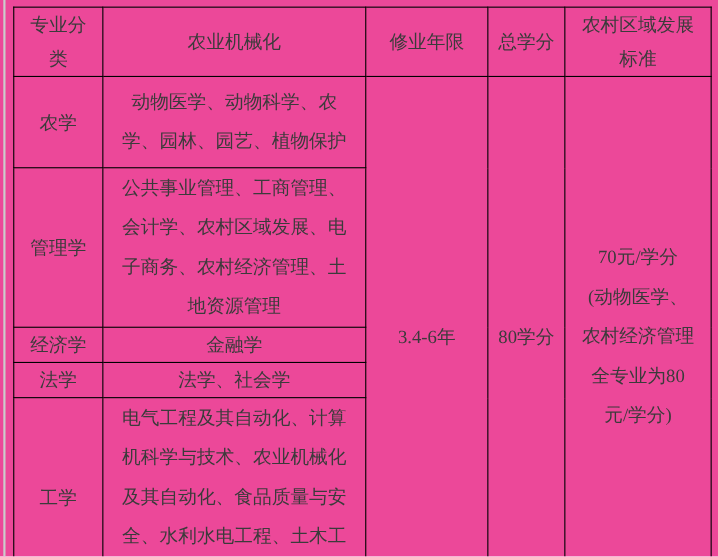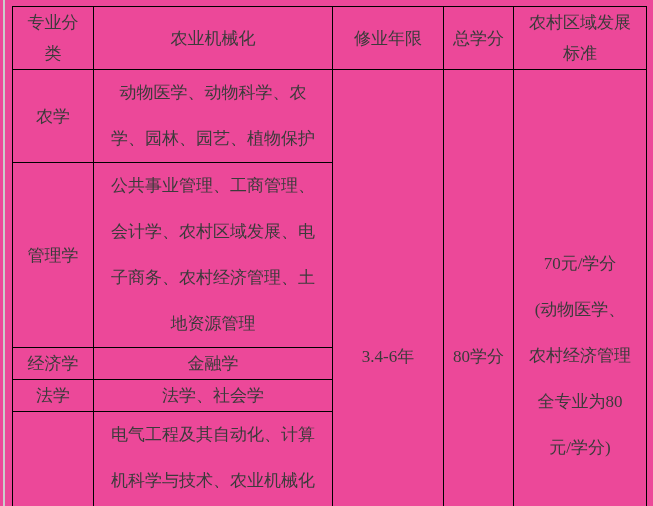--- a/index.html
+++ b/index.html
@@ -47,21 +47,21 @@
   col.c2 { width: 239px; }
   col.c3 { width: 111px; }
   col.c4 { width: 70px; }
   col.c5 { width: 133px; }
   tr.r-header { height: 62px; }
   tr.r-agriculture { height: 83px; }
   tr.r-management { height: 127px; }
   tr.r-economics { height: 30px; }
   tr.r-law { height: 31px; margin-left: 16px; }
   tr.r-engineering { height: 158px; }
-  td.multiline { line-height: 46px; }
+  td.multiline { line-height: 36px; }
 </style>
 </head>
 <body>
 
 <div class="page">
   <div class="edge-line"></div>
 
   <table class="fee-table">
     <colgroup>
       <col class="c1">

